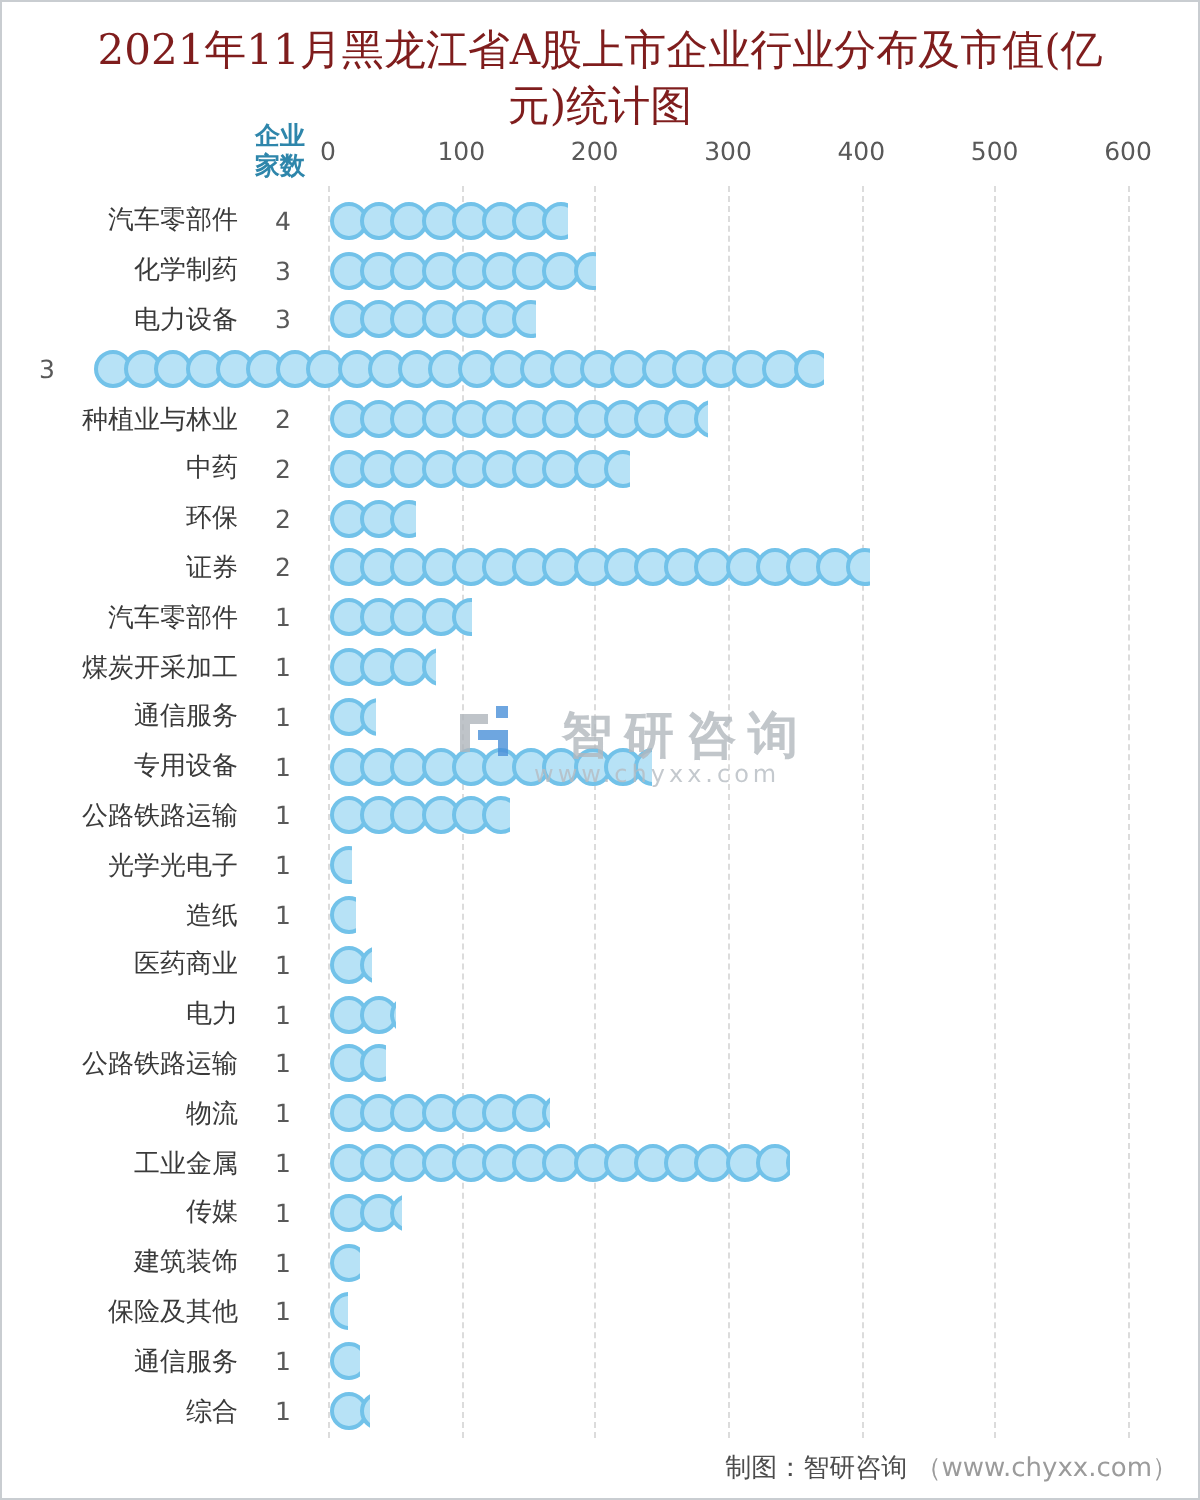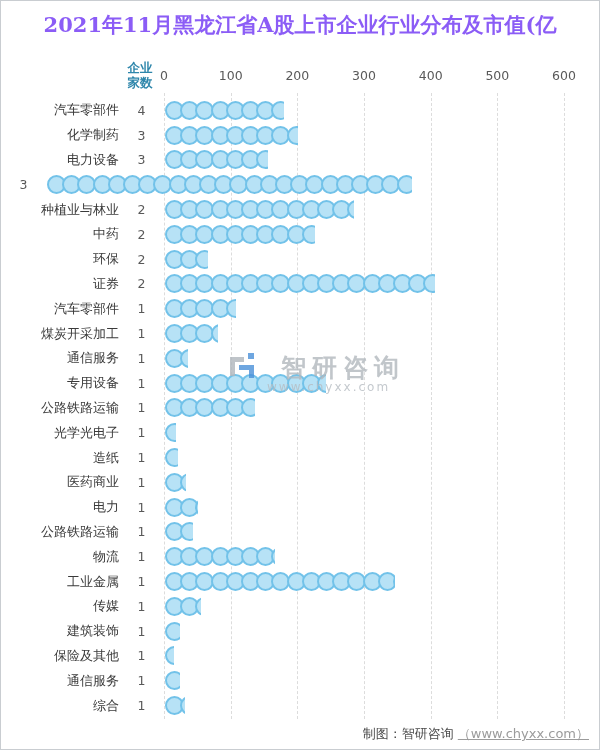--- a/index.html
+++ b/index.html
@@ -3,22 +3,22 @@
 <meta charset="utf-8">
 <style>
   html,body{margin:0;padding:0;background:#fff;}
   .frame{
     position:relative;width:600px;height:750px;box-sizing:border-box;
     background:#ffffff;border:1px solid #c9cdd1;overflow:hidden;
     font-family:"DejaVu Sans",sans-serif;
   }
   .title{
     position:absolute;top:10px;left:28px;right:28px;text-align:center;
-    font-family:"DejaVu Serif",serif;font-weight:bold;
-    font-size:21px;line-height:28px;color:#8b5cf6;
+    font-family:"DejaVu Serif",serif;font-weight:normal;
+    font-size:21px;line-height:28px;color:#7f1d1d;
   }
   .y-head{
     position:absolute;left:121px;top:59px;width:36px;text-align:center;
     font-size:12.5px;line-height:15px;color:#2e86ab;font-weight:bold;
   }
   .ticks{position:absolute;left:0;top:67px;right:0;height:16px;}
   .tick{
     position:absolute;transform:translateX(-50%);
     font-size:12.5px;color:#595959;white-space:nowrap;
   }
@@ -44,29 +44,30 @@
     letter-spacing:6px;margin-left:24px;white-space:nowrap;
   }
   .wm-url{
     font-size:12px;color:#b6bcc2;letter-spacing:2px;margin:-4px 0 0 40px;
     white-space:nowrap;
   }
   .footer{
     position:absolute;right:10px;bottom:6px;font-size:13px;white-space:nowrap;
   }
   .footer .f1{color:#4c4c4c;}
-  .footer .f2{color:#9b9b9b;text-decoration:underline;}
+  .footer .f2{color:#9b9b9b;}
 </style>
 </head>
 <body>
 
 <div class="frame">
 
   <div class="title">
     <div>2021年11月黑龙江省A股上市企业行业分布及市值(亿</div>
+    <div>元)统计图</div>
   </div>
 
   <div class="y-head">
     <div>企业</div>
     <div>家数</div>
   </div>
 
   <div class="ticks">
       <span class="tick" style="left: 163px;">0</span>
       <span class="tick" style="left: 229.667px;">100</span>

